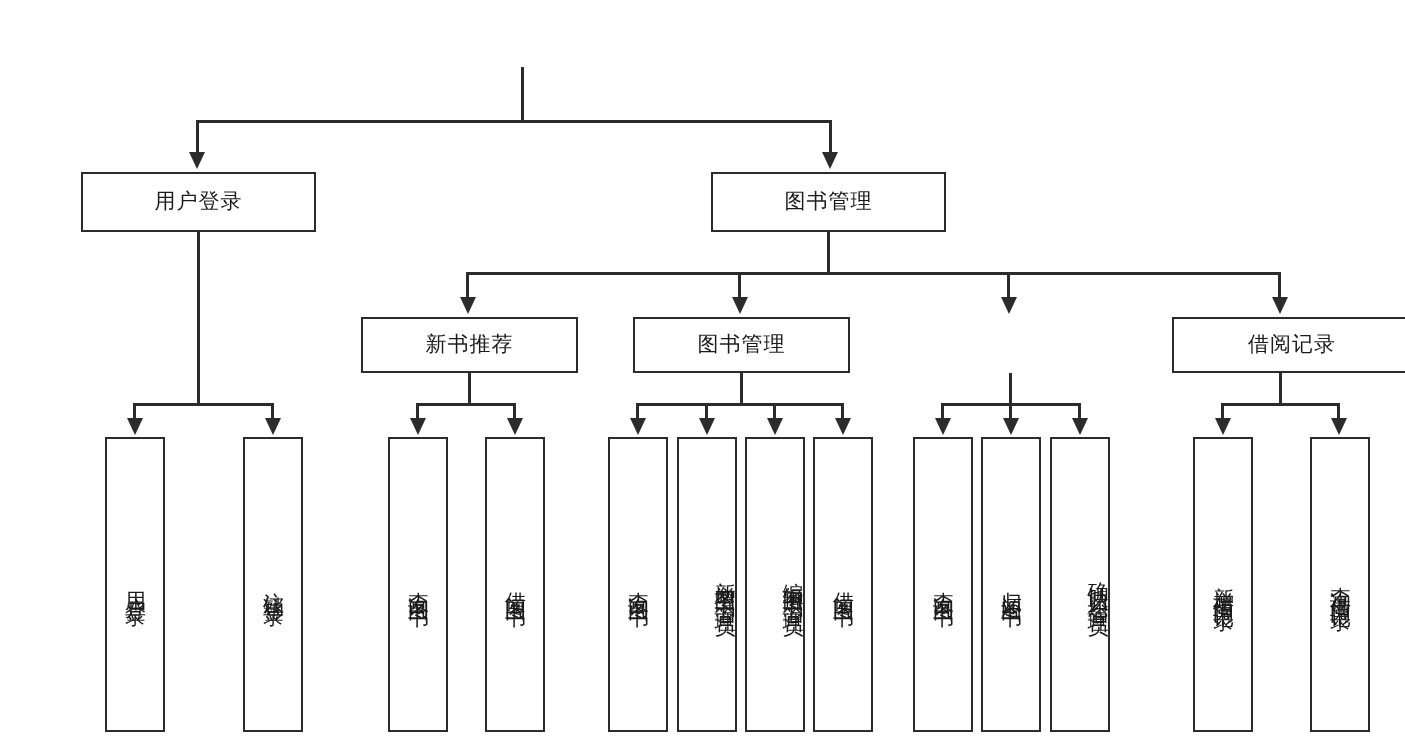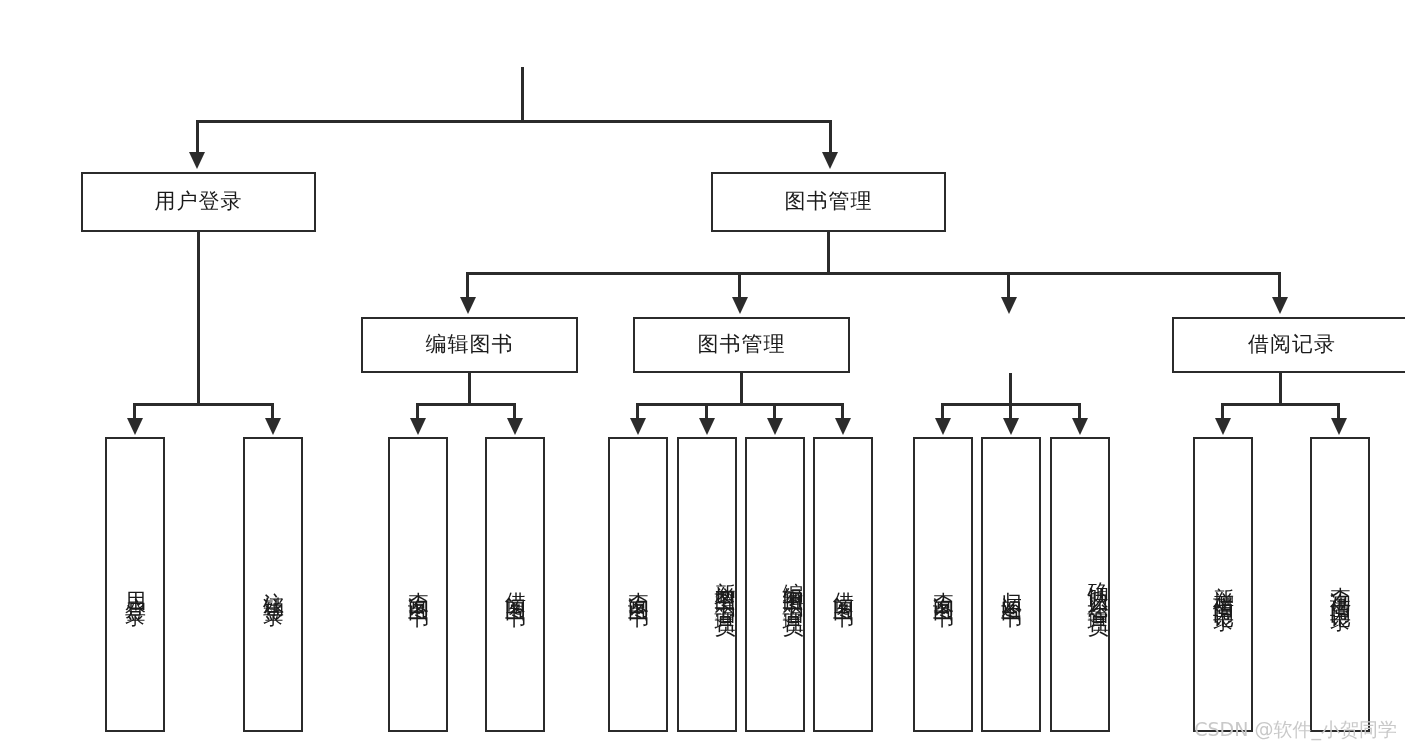--- a/index.html
+++ b/index.html
@@ -124,21 +124,21 @@
   <div class="ln v" style="left:738px; top:272px; width:3px; height:28px;"></div>
   <div class="arrow" style="left:732px; top:297px;"></div>
 
   <div class="ln v" style="left:1007px; top:272px; width:3px; height:28px;"></div>
   <div class="arrow" style="left:1001px; top:297px;"></div>
 
   <div class="ln v" style="left:1278px; top:272px; width:3px; height:28px;"></div>
   <div class="arrow" style="left:1272px; top:297px;"></div>
 
   <div class="node horiz" style="left:361px; top:317px; width:217px; height:56px;">
-    <span>编辑图书</span>
+    <span>新书推荐</span>
   </div>
   <div class="node horiz" style="left:633px; top:317px; width:217px; height:56px;">
     <span>图书管理</span>
   </div>
   <div class="node horiz" style="left:1172px; top:317px; width:240px; height:56px;">
     <span>借阅记录</span>
   </div>
 
   <div class="ln v" style="left:468px; top:373px; width:3px; height:32px;"></div>
   <div class="ln h" style="left:416px; top:403px; width:99px; height:3px;"></div>
@@ -211,15 +211,14 @@
     <span class="vlabel">确认归还（管理员）</span>
   </div>
 
   <div class="node vert center" style="left:1193px; top:437px; width:60px; height:295px;">
     <span class="vlabel">新增借阅记录</span>
   </div>
   <div class="node vert center" style="left:1310px; top:437px; width:60px; height:295px;">
     <span class="vlabel">查询借阅记录</span>
   </div>
 
-  <div id="watermark">CSDN @软件_小贺同学</div>
 
 </div>
 
 </body></html>

